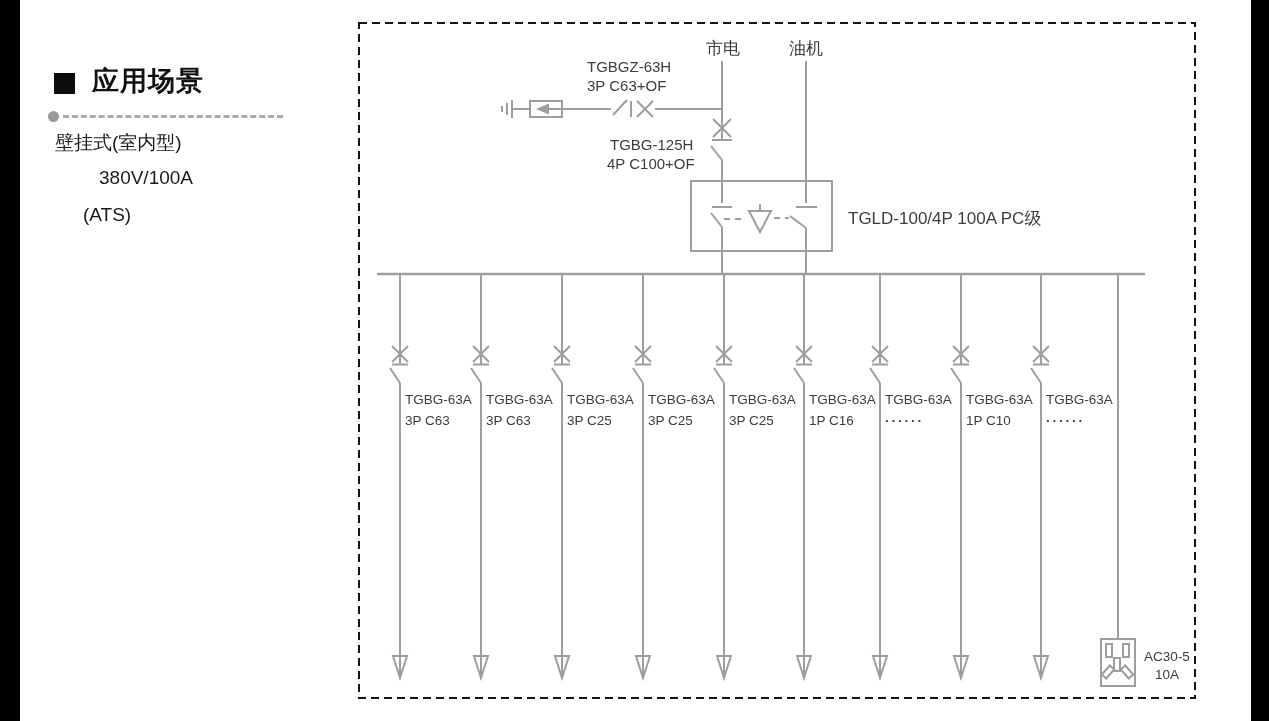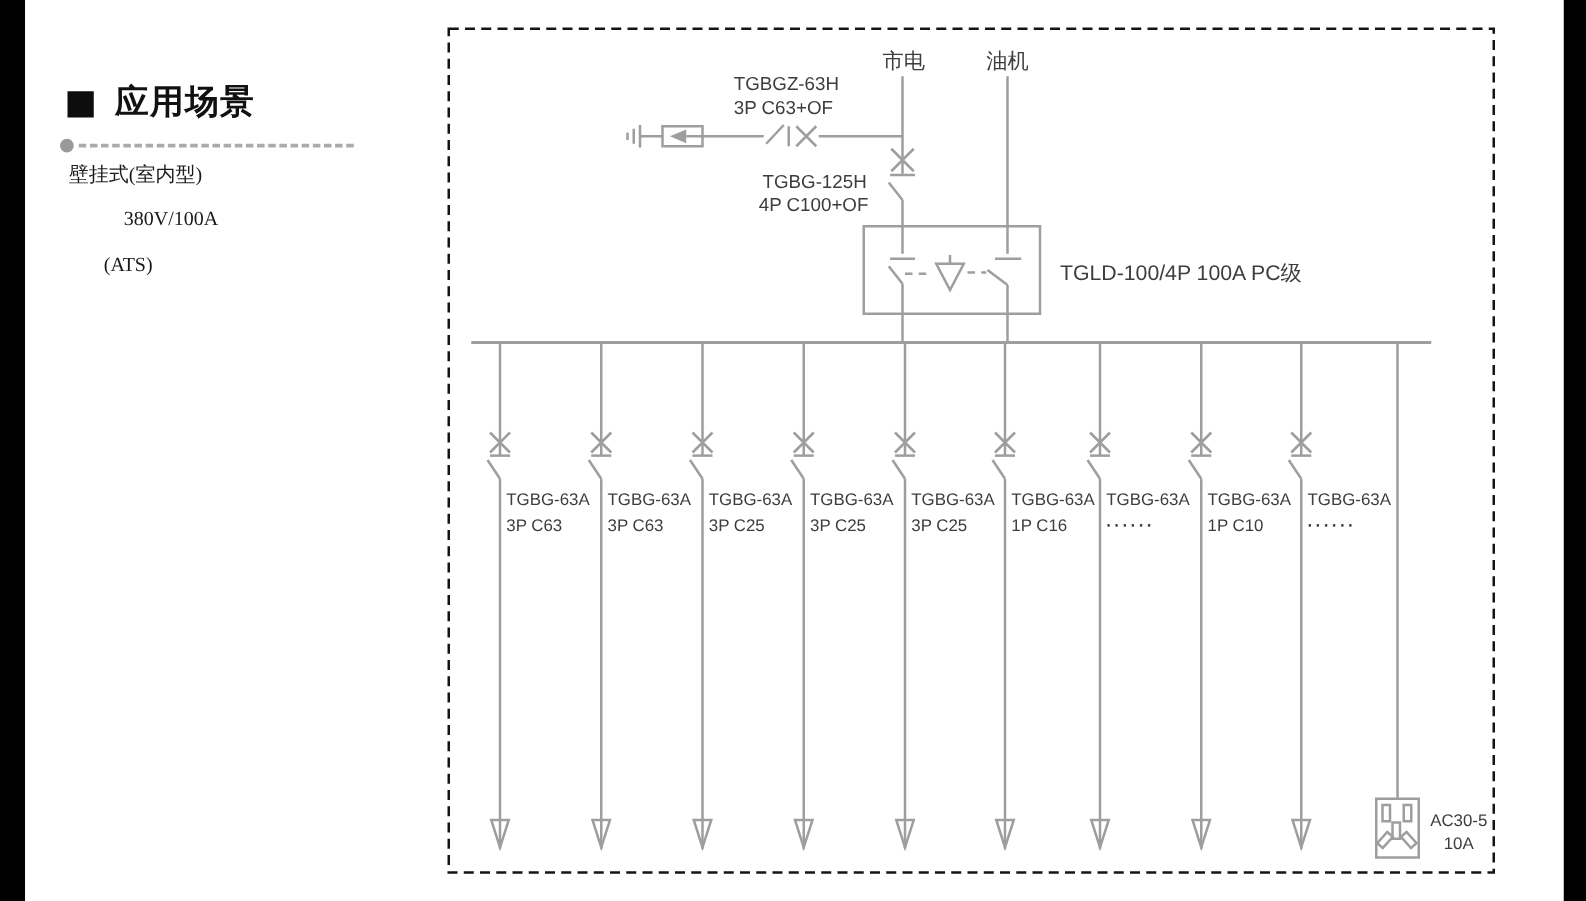--- a/index.html
+++ b/index.html
@@ -12,21 +12,21 @@
   #edge-right{left:1251px;width:18px;}
 
   
   #sidebar{position:absolute;left:0;top:0;width:340px;height:540px;}
   .side-heading-row{position:absolute;left:54px;top:63px;display:flex;align-items:center;}
   .square-marker{width:21px;height:21px;background:#0d0d0d;margin-right:17px;margin-top:4px;}
   .side-heading{font-size:27px;font-weight:bold;color:#111;letter-spacing:1px;}
   .side-sep{position:absolute;left:48px;top:111px;width:240px;height:12px;}
   .side-sep .dot{position:absolute;left:0;top:0;width:11px;height:11px;border-radius:50%;background:#9a9a9a;}
   .side-sep .dashes{position:absolute;left:15px;top:4px;width:220px;border-top:3px dashed #ababab;}
-  .side-line{position:absolute;font-size:16px;color:#1a1a1a;white-space:nowrap;font-family:Liberation Serif, serif;}
+  .side-line{position:absolute;font-size:19px;color:#1a1a1a;white-space:nowrap;}
   #side-line-0{left:55px;top:130px;}
   #side-line-1{left:63px;top:167px;margin-left:36px;}
   #side-line-2{left:83px;top:204px;}
 
   
   #diagram-svg{position:absolute;left:0;top:0;}
   .ln{stroke:#9e9e9e;stroke-width:2;fill:none;stroke-linecap:butt;}
   .ln-bus{stroke:#9e9e9e;stroke-width:2.5;fill:none;}
   .ln-dash{stroke:#9e9e9e;stroke-width:2;fill:none;stroke-dasharray:6 5;}
   .fillgray{fill:#9e9e9e;stroke:none;}

